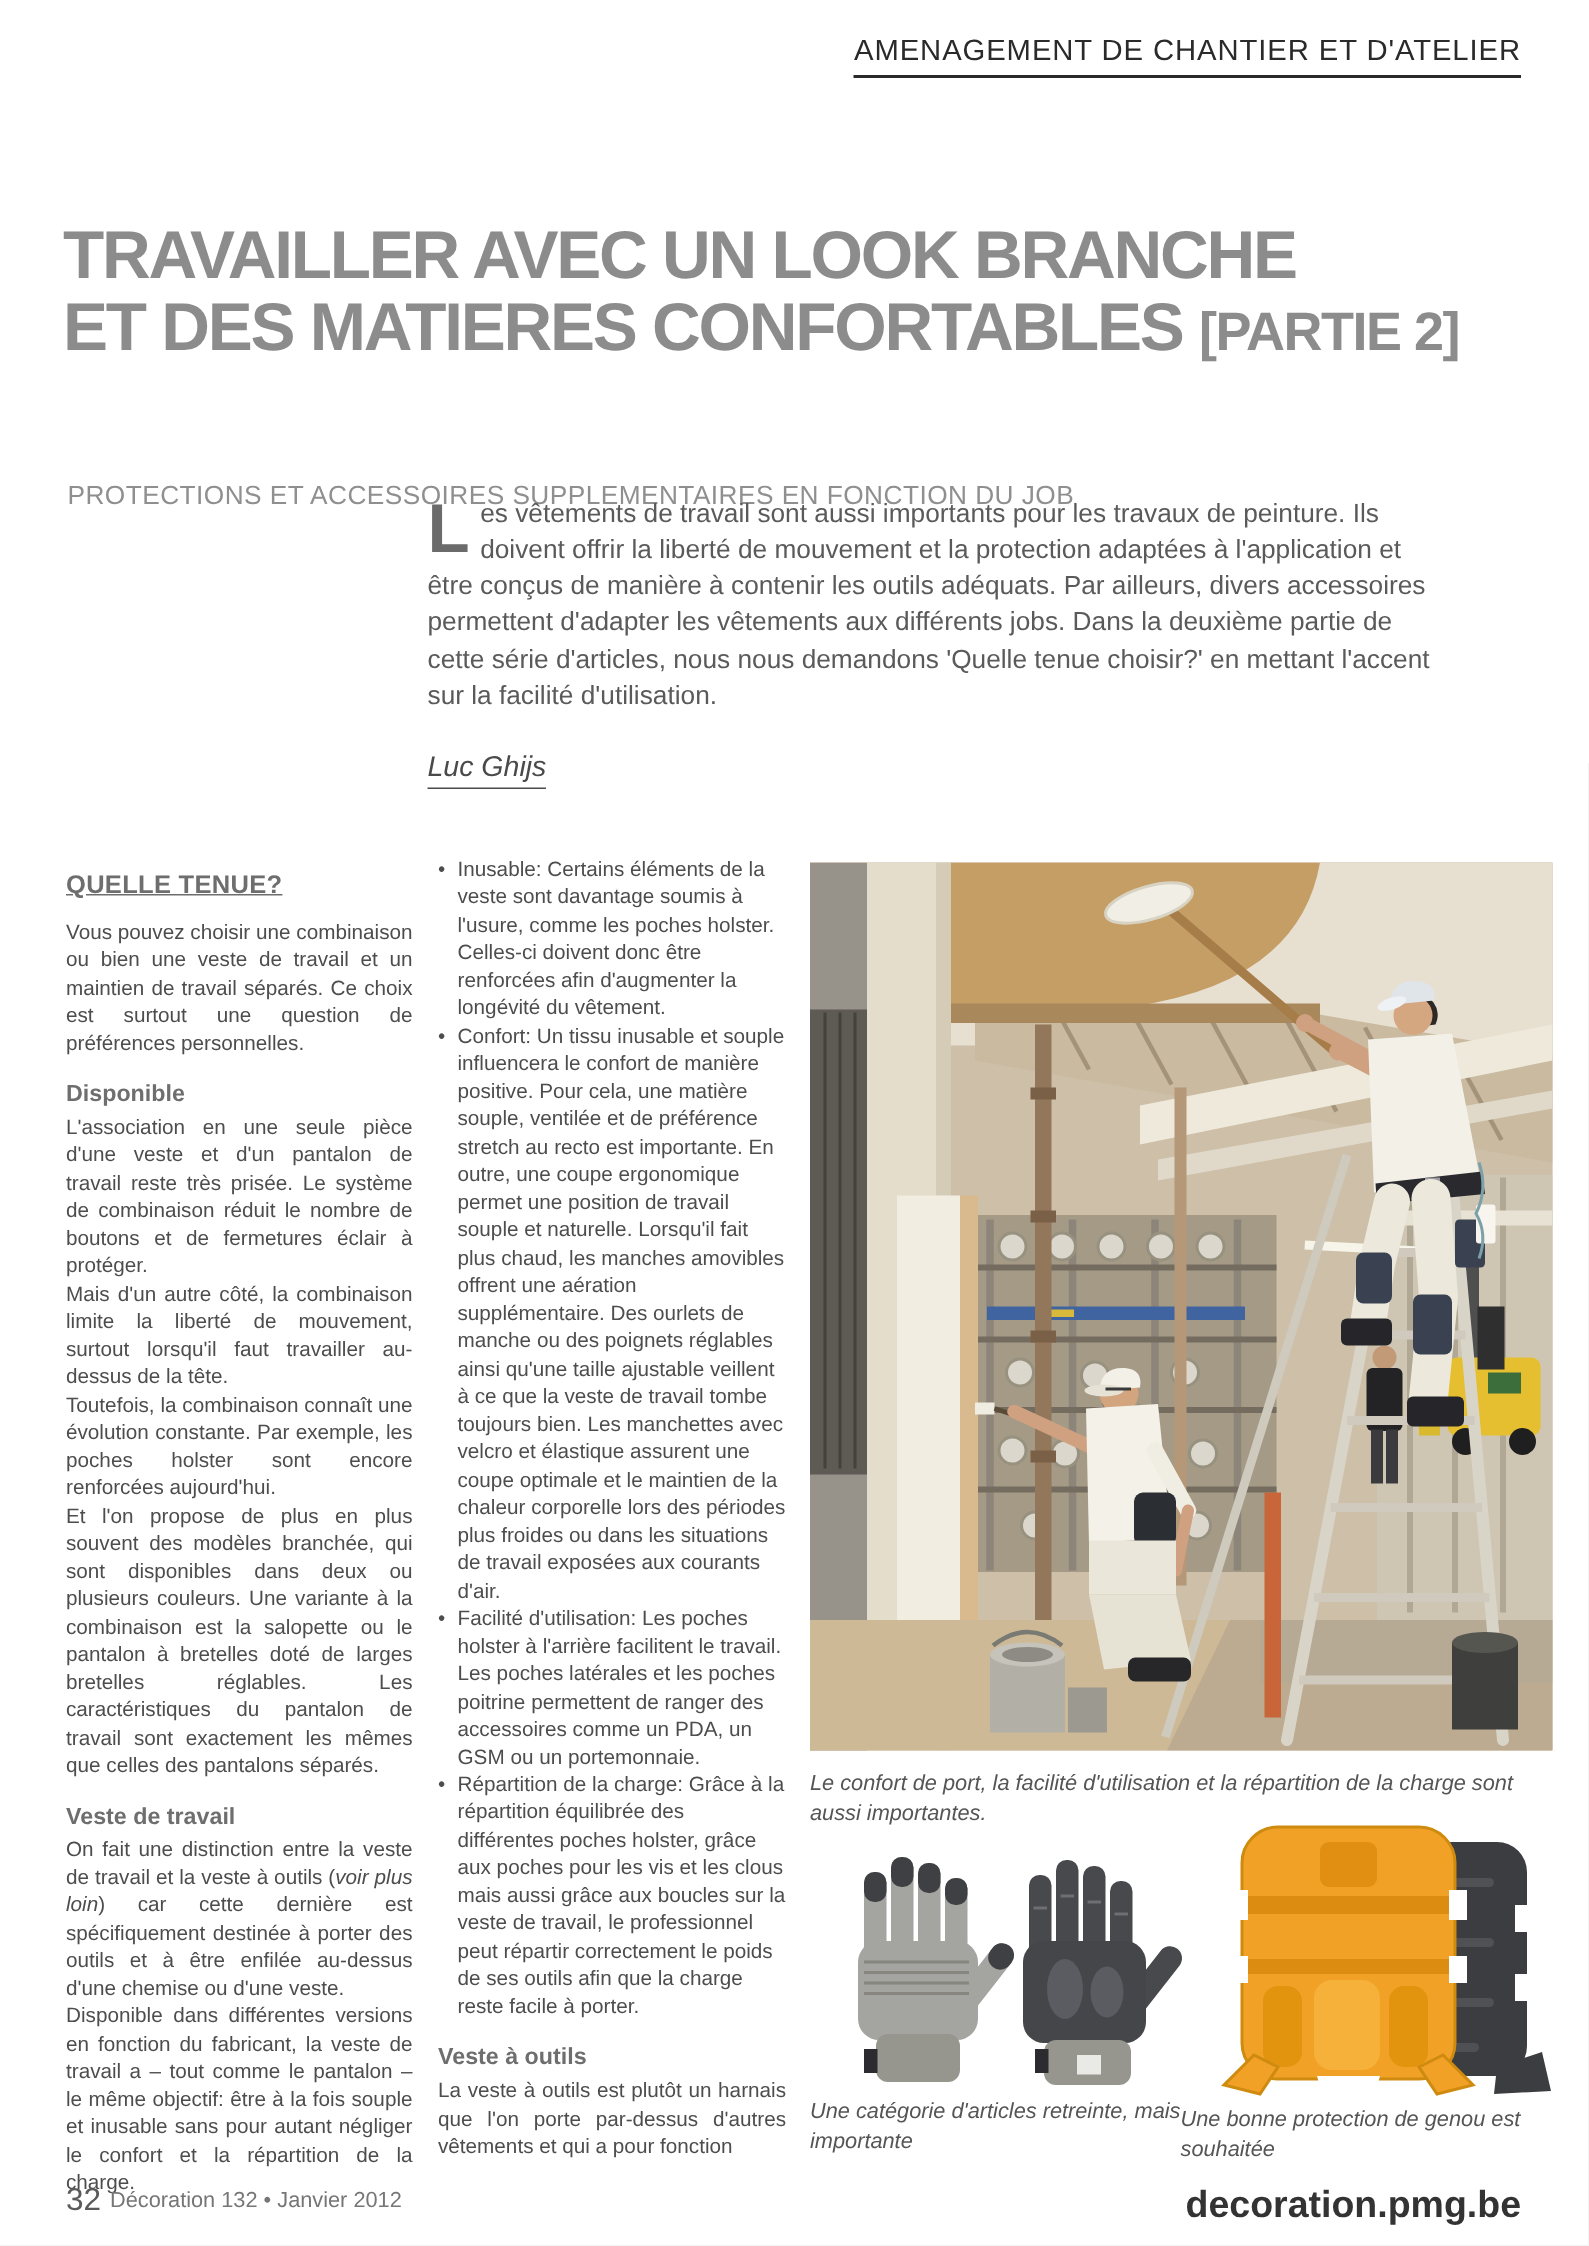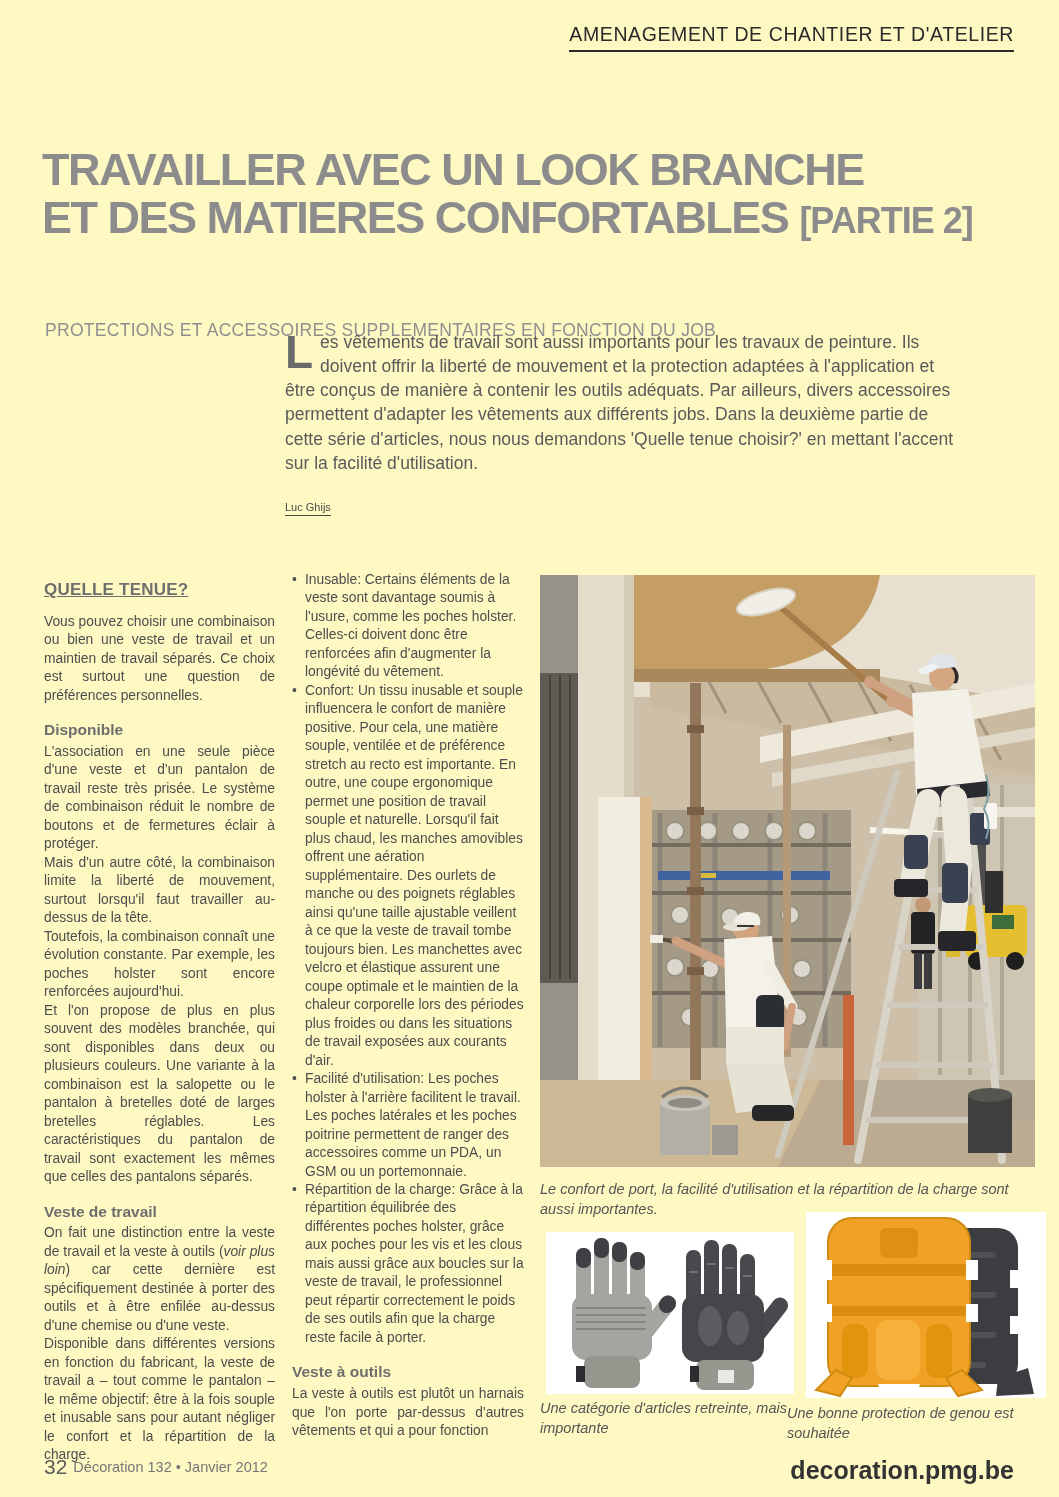--- a/index.html
+++ b/index.html
@@ -1,18 +1,18 @@
 <!DOCTYPE html>
 <html lang="fr"><head>
 <meta charset="utf-8">
 <style>
   html,body{margin:0;padding:0;background:#e9e9e9;}
   .page{
     position:relative;width:1059px;height:1497px;margin:0 auto;
-    background:#fef9c3;overflow:hidden;
+    background:#ffffff;overflow:hidden;
     font-family:"Liberation Sans", sans-serif;color:#4e4e4e;
   }
   
   .kicker{
     position:absolute;top:23px;right:45px;
     font-size:19.5px;letter-spacing:.6px;color:#2a2a2a;
     border-bottom:2px solid #2a2a2a;padding-bottom:4px;white-space:nowrap;
   }
   
   .title{
@@ -29,22 +29,23 @@
   .intro{
     position:absolute;left:285px;top:330px;width:678px;
     font-size:17.5px;line-height:1.38;color:#5a5a5a;
   }
   .dropcap{
     float:left;font-size:46px;line-height:.82;font-weight:700;
     color:#6b6b6b;margin:4px 7px 0 0;
   }
   .author{
     position:absolute;left:285px;top:501px;display:inline-block;
-    font-size:11px;color:#4a4a4a;border-bottom:1.5px solid #4a4a4a;
+    font-size:19px;color:#4a4a4a;border-bottom:1.5px solid #4a4a4a;
     padding-bottom:2px;
+    font-style:italic;
   }
   
   .col{font-size:13.8px;line-height:1.34;color:#4d4d4d;}
   .col p{margin:0;}
   .col-left{position:absolute;left:44px;top:579px;width:231px;text-align:justify;}
   .col-mid{position:absolute;left:292px;top:571px;width:232px;text-align:left;}
   h2.sec{
     margin:0 0 11px 0;font-size:17px;font-weight:700;
     letter-spacing:.2px;color:#6e6e6e;text-align:left;text-decoration:underline;
   }

